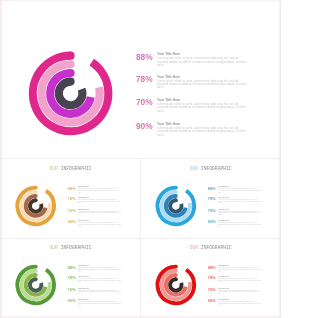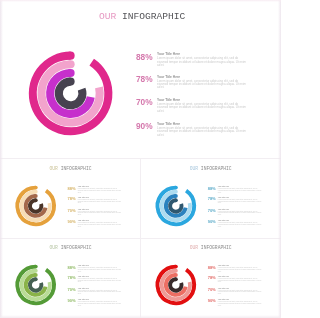--- a/index.html
+++ b/index.html
@@ -22,21 +22,20 @@
   .pct{position:absolute;font-size:8.3px;font-weight:bold;font-family:"Liberation Sans",sans-serif;}
   .rtitle{position:absolute;font-size:3.3px;font-weight:bold;color:#939393;letter-spacing:0px;white-space:nowrap;}
   .rbody{position:absolute;font-size:2.95px;color:#c9c9c9;line-height:3.45px;width:89px;letter-spacing:0px;}
 </style>
 </head>
 <body>
 
 <div class="page" id="page">
     <div class="panel" style="left: 0px; top: 0px; width: 281px; height: 158.5px;">
       <div class="inner" style="transform: translate(0px, 0px) scale(1);">
-        <div class="title"><span style="color: rgb(231, 154, 195);">OUR</span><span style="color: rgb(86, 86, 90); white-space: pre;"> INFOGRAPHIC</span></div>
         <div class="donutwrap"><svg class="donut" width="160" height="158" viewBox="0 0 160 158">
             <g>
               <path d="M 70.60 55.65 A 37.75 37.75 0 1 0 91.71 62.10" fill="none" stroke="#E0288C" stroke-width="8.1" stroke-linecap="butt"></path>
               <circle cx="70.6" cy="55.650000000000006" r="4.05" fill="#E0288C"></circle>
             </g>
             <g>
               <path d="M 70.60 64.30 A 29.1 29.1 0 1 0 99.06 87.35" fill="none" stroke="#F2A3CC" stroke-width="8.1" stroke-linecap="butt"></path>
               <circle cx="70.6" cy="64.30000000000001" r="4.05" fill="#F2A3CC"></circle>
             </g>
             <g>

